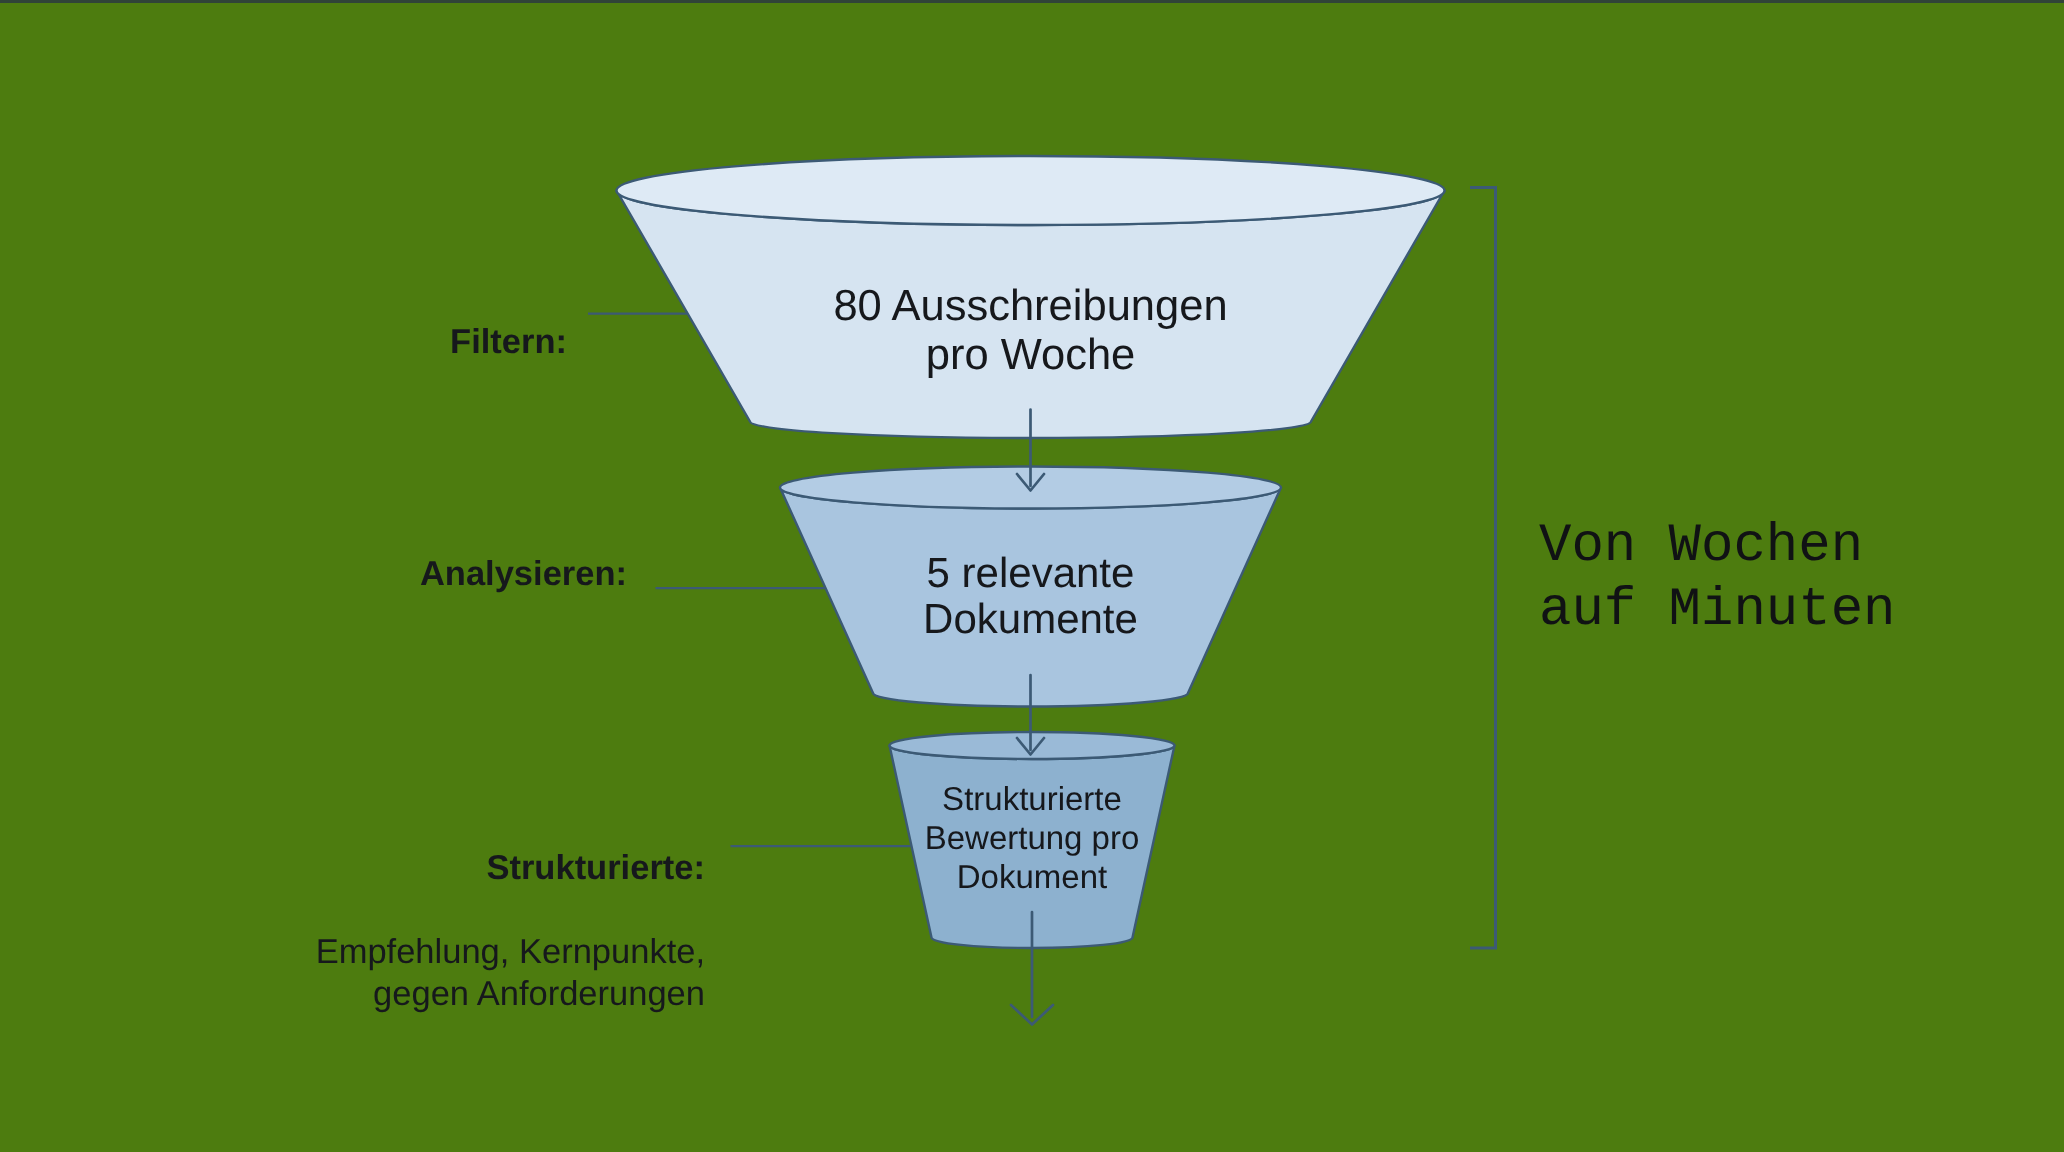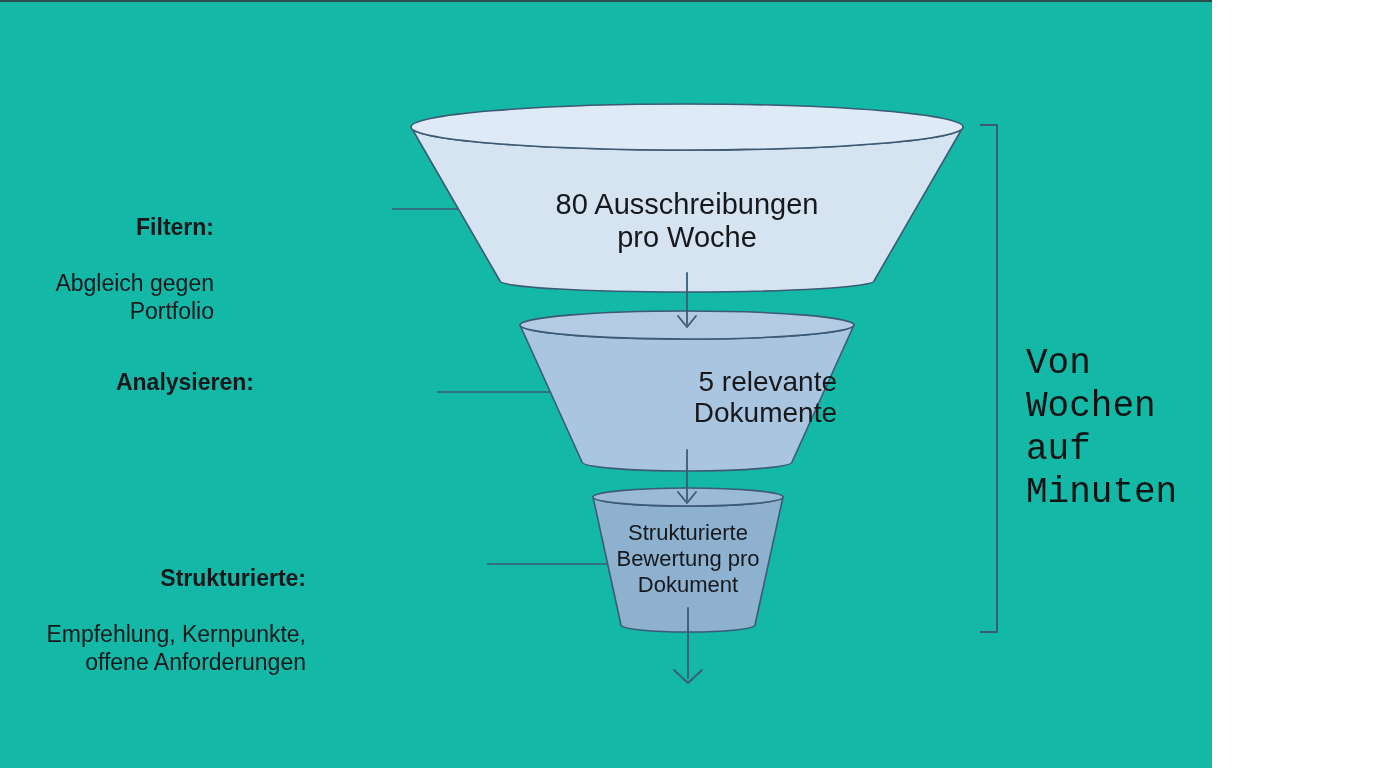--- a/index.html
+++ b/index.html
@@ -1,18 +1,18 @@
 <!DOCTYPE html>
 <html><head>
 <meta charset="utf-8">
 <style>
   html,body { margin:0; padding:0; }
   .canvas {
-    position:relative; width:1212px; height:768px;
-    background:#14b8a6; overflow:hidden;
+    position:relative; width:1376px; height:768px;
+    background:#4d7c0f; overflow:hidden;
     font-family:"Liberation Sans", sans-serif;
     color:#16181c;
   }
   .top-edge {
     position:absolute; top:0; left:0; width:1376px; height:2px;
     background:#2c3a40; opacity:.85;
   }
   svg.layer { position:absolute; top:0; left:0; }
   svg .shape { stroke-width:1.6; stroke-linejoin:round; }
   svg .ln    { fill:none; stroke-width:1.5; }
@@ -20,21 +20,21 @@
   svg .bracket { fill:none; stroke-width:2; }
   .side-label {
     position:absolute; text-align:right;
     font-size:23px; line-height:28px; white-space:pre-line;
   }
   .side-label .heading { font-weight:bold; }
   .stage-value {
     position:absolute; text-align:center; white-space:pre-line;
   }
   .v1 { left:487px; top:188px; width:400px; font-size:29px; line-height:33px; }
-  .v2 { left:537px; top:366px; width:300px; font-size:28px; line-height:31px;text-align:right; }
+  .v2 { left:537px; top:366px; width:300px; font-size:28px; line-height:31px; }
   .v3 { left:568px; top:520px; width:240px; font-size:22px; line-height:26px; }
   .summary {
     position:absolute; left:1026px; top:342px;
     font-size:36px; line-height:43px; white-space:pre-line;
     color:#101214;
     font-family:Liberation Mono, monospace;
   }
 </style>
 </head>
 <body>
@@ -59,31 +59,30 @@
 
     <path class="arrow" d="M 687 273 V 324 M 678 316 L 687 327 L 696 316" stroke="#3c5a75"></path>
     <path class="arrow" d="M 687 450 V 500 M 678 492 L 687 503 L 696 492" stroke="#3c5a75"></path>
     <path class="arrow" d="M 688 608 V 678 M 674 670 L 688 683 L 702 670" stroke="#3c5a75"></path>
 
     <path class="bracket" d="M 980 125 H 997 V 632 H 980" stroke="#3c5a75"></path>
   </svg>
 
   <div class="side-label" style="right:998px; top:185px;">
     <div class="heading">Filtern:</div>
-    <div class="detail">Abgleich gegen Portfolio</div>
   </div>
 
   <div class="side-label" style="right:958px; top:340px;">
     <div class="heading">Analysieren:</div>
   </div>
 
   <div class="side-label" style="right:906px; top:536px;">
     <div class="heading">Strukturierte:</div>
     <div class="detail">Empfehlung, Kernpunkte,
-offene Anforderungen</div>
+gegen Anforderungen</div>
   </div>
 
   <div class="stage-value v1">80 Ausschreibungen
 pro Woche</div>
   <div class="stage-value v2">5 relevante
 Dokumente</div>
   <div class="stage-value v3">Strukturierte
 Bewertung pro
 Dokument</div>
 

